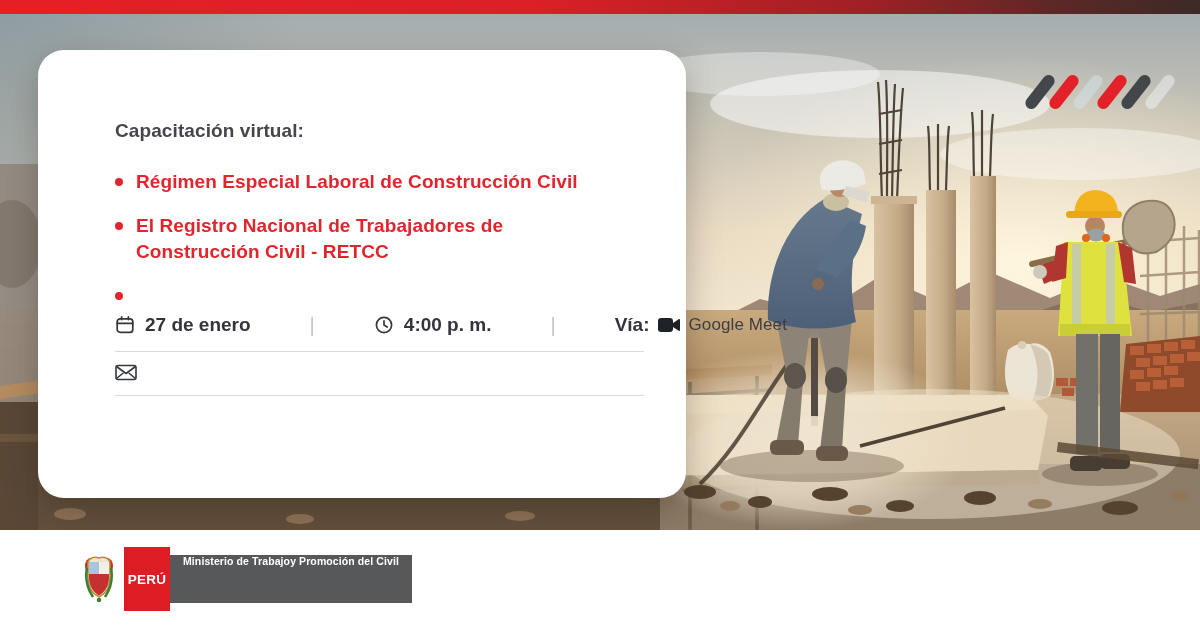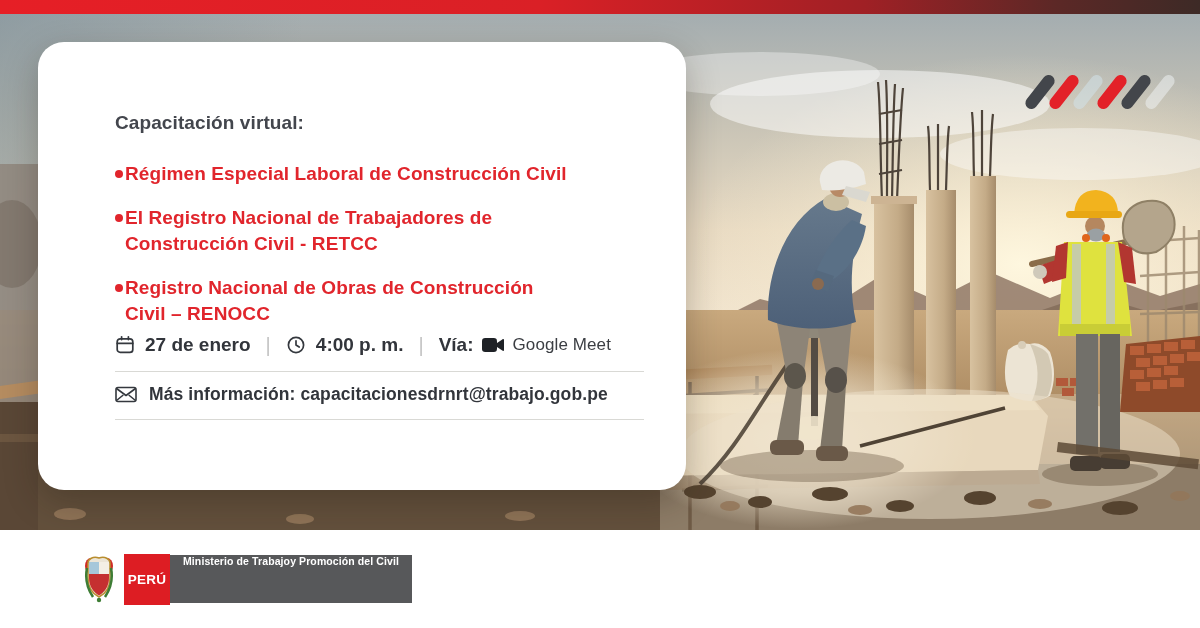--- a/index.html
+++ b/index.html
@@ -20,54 +20,54 @@
   .stripes{position:absolute;top:52px;right:16px;width:150px;height:52px;}
   .stripe{position:absolute;top:6px;width:12px;height:40px;border-radius:7px;transform:rotate(38deg);}
   .s1{left:0;background:#43464b;}
   .s2{left:24px;background:#e32128;}
   .s3{left:48px;background:rgba(210,226,234,.55);}
   .s4{left:72px;background:#e32128;}
   .s5{left:96px;background:#43464b;}
   .s6{left:120px;background:rgba(242,246,248,.5);}
   
   .card{
-    position:absolute;left:38px;top:42px;width:648px;height:448px;
+    position:absolute;left:38px;top:50px;width:648px;height:448px;
     background:#ffffff;border-radius:26px;
     box-shadow:0 12px 34px rgba(30,20,15,.28);
     box-sizing:border-box;padding:70px 42px 0 77px;
   }
   .card-heading{font-size:19px;font-weight:600;color:#43464d;letter-spacing:.1px;}
   .bullets{list-style:none;margin:27px 0 0 0;padding:0;}
-  .bullet{display:flex;align-items:flex-start;gap:2px;margin-bottom:17px;}
+  .bullet{display:flex;align-items:flex-start;gap:13px;margin-bottom:17px;}
   .bullet:last-child{margin-bottom:0;}
   .dot{flex:0 0 auto;width:8px;height:8px;border-radius:50%;background:#e1252c;margin-top:9px;}
   .bullet-text{
     font-size:19px;line-height:1.4;font-weight:700;color:#e1252c;
     white-space:pre-line;letter-spacing:.1px;
   }
-  .meta-row{display:flex;align-items:center;margin-top:6px;color:#32353b;}
+  .meta-row{display:flex;align-items:center;margin-top:14px;color:#32353b;gap:44px;}
   .meta-item{display:flex;align-items:center;gap:10px;font-size:19px;font-weight:700;white-space:nowrap;}
   .meta-sep{color:#c3c3c3;font-size:20px;font-weight:400;margin:0 15px;}
   .via-wrap{display:flex;align-items:center;gap:8px;text-align:right;}
   .meet-label{font-size:17px;font-weight:400;color:#3b3e43;letter-spacing:.1px;}
   .divider{border:none;border-top:1.6px solid #d9d9d5;margin:14px 0 0 0;width:100%;}
   .contact-row{display:flex;align-items:center;gap:12px;margin-top:12px;color:#32353b;}
   .contact-text{font-size:17.5px;font-weight:700;white-space:nowrap;letter-spacing:.1px;}
   .icon{flex:0 0 auto;display:inline-flex;}
   
   .footer{
     position:absolute;left:0;bottom:0;width:1200px;height:98px;
     background:#ffffff;border-radius:18px 18px 0 0;
     display:flex;align-items:center;justify-content:space-between;
     box-sizing:border-box;padding:0 95px 0 83px;
   }
   .gob{display:flex;align-items:center;}
   .emblem{margin-right:9px;}
   .peru-box{
-    width:46px;height:51px;background:#dd1d23;color:#ffffff;
+    width:46px;height:64px;background:#dd1d23;color:#ffffff;
     display:flex;align-items:center;justify-content:center;
     font-size:13.5px;font-weight:700;letter-spacing:.3px;
   }
   .ministry-box{
     height:48px;background:#57585a;color:#ffffff;
     display:flex;flex-direction:row;justify-content:center;
     padding:0 13px;font-size:10.5px;font-weight:700;line-height:1.2;letter-spacing:.1px;
   }
   .slogan{text-align:center;color:#e8212b;line-height:1;}
   .slogan-line{display:block;transform:scaleX(.76);transform-origin:center;font-weight:900;}
@@ -308,22 +308,20 @@
         <span class="dot"></span>
         <span class="bullet-text">Régimen Especial Laboral de Construcción Civil</span>
       </li>
       <li class="bullet">
         <span class="dot"></span>
         <span class="bullet-text">El Registro Nacional de Trabajadores de
 Construcción Civil - RETCC</span>
       </li>
       <li class="bullet">
         <span class="dot"></span>
-        <span class="bullet-text">Registro Nacional de Obras de Construcción
-Civil – RENOCC</span>
       </li>
     </ul>
 
     <div class="meta-row">
       <span class="meta-item">
         <span class="icon">
           <svg width="20" height="20" viewBox="0 0 20 20" fill="none" stroke="#34383e" stroke-width="1.7" stroke-linecap="round">
             <rect x="2.2" y="3.8" width="15.6" height="13.6" rx="3"></rect>
             <line x1="2.2" y1="8.4" x2="17.8" y2="8.4"></line>
             <line x1="6.6" y1="1.8" x2="6.6" y2="4.6"></line>
@@ -358,21 +356,20 @@
     <hr class="divider">
 
     <div class="contact-row">
       <span class="icon">
         <svg width="22" height="17" viewBox="0 0 22 17" fill="none" stroke="#34383e" stroke-width="1.6" stroke-linejoin="round">
           <rect x="1" y="1.5" width="20" height="14" rx="2"></rect>
           <path d="M1.5 2.5 L11 9.5 L20.5 2.5"></path>
           <path d="M1.5 14.5 L8.3 9 M20.5 14.5 L13.7 9"></path>
         </svg>
       </span>
-      <span class="contact-text">Más información: capacitacionesdrnrt@trabajo.gob.pe</span>
     </div>
 
     <hr class="divider">
   </div>
 
   <div class="footer">
     <div class="gob">
       <span class="emblem icon">
         <svg width="32" height="50" viewBox="0 0 32 50">
           <ellipse cx="8" cy="12" rx="6" ry="8" fill="#cf2b26"></ellipse>

